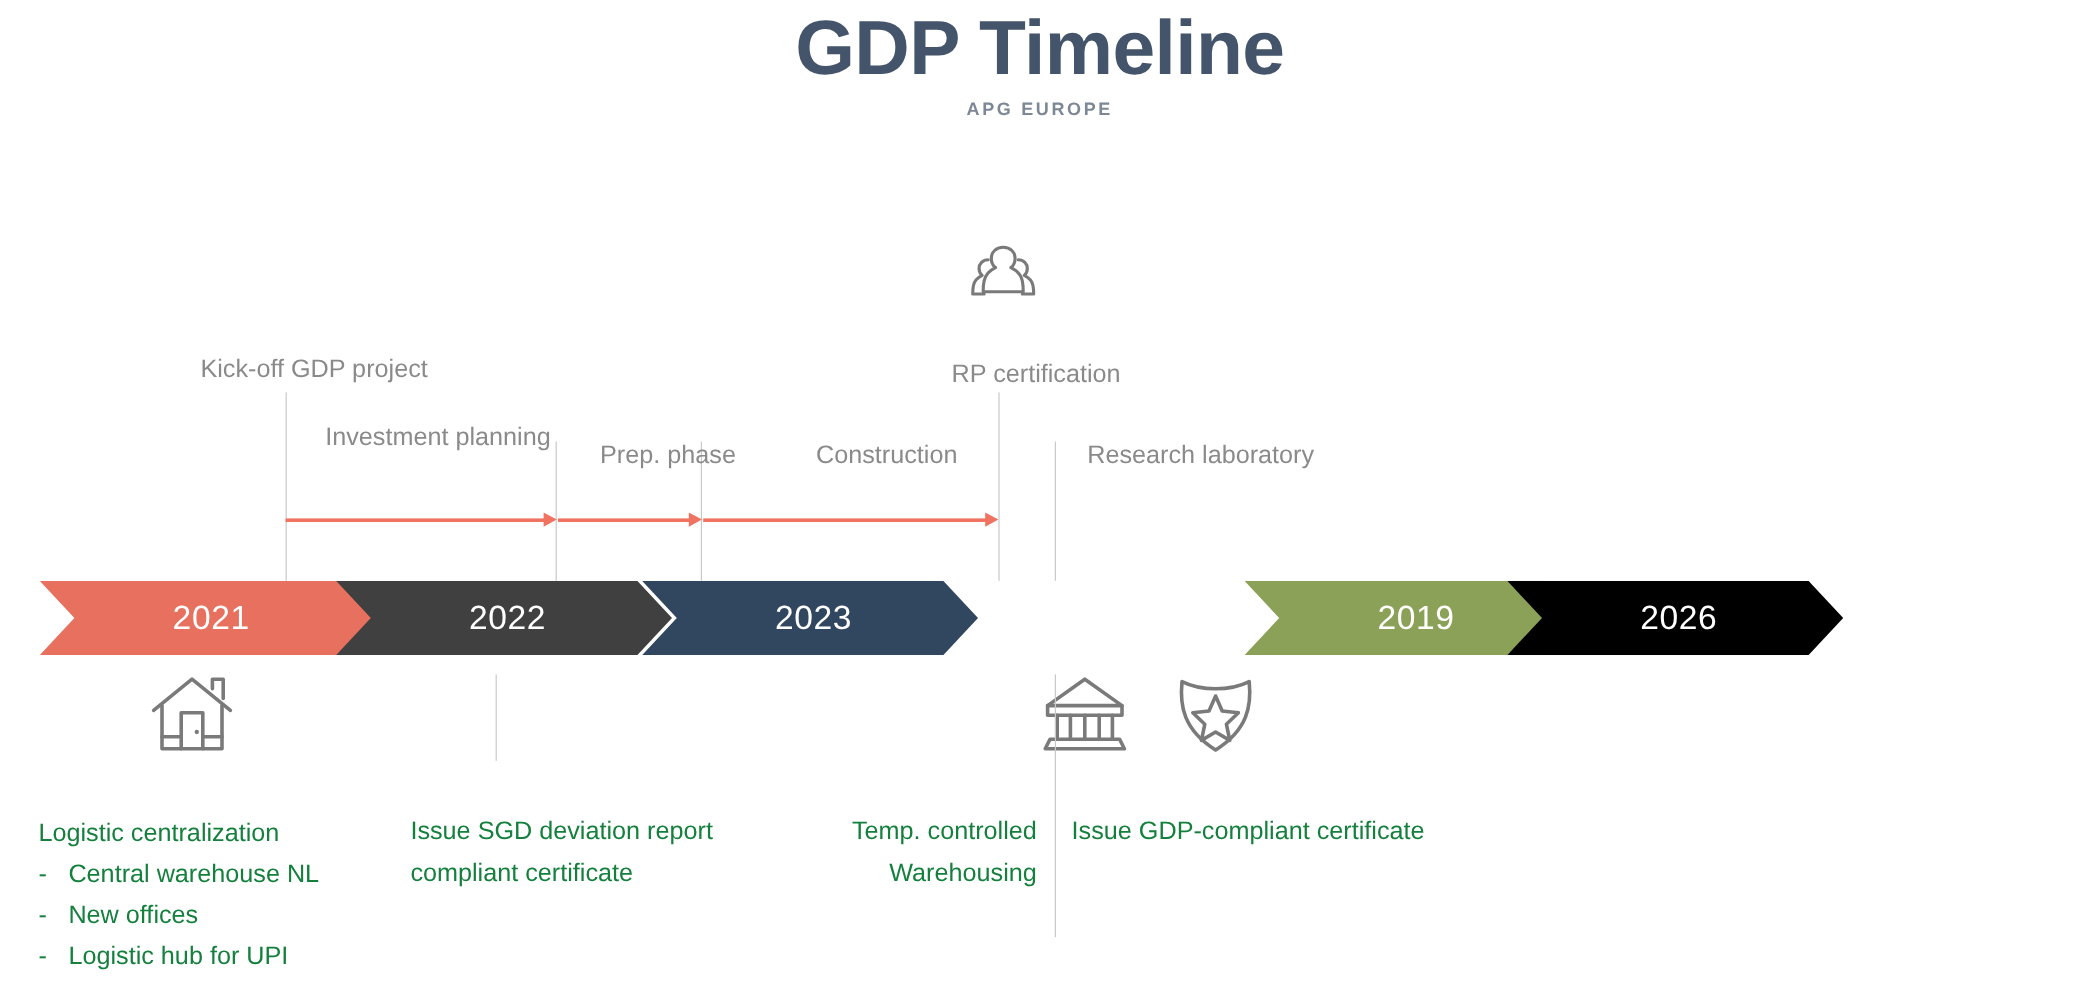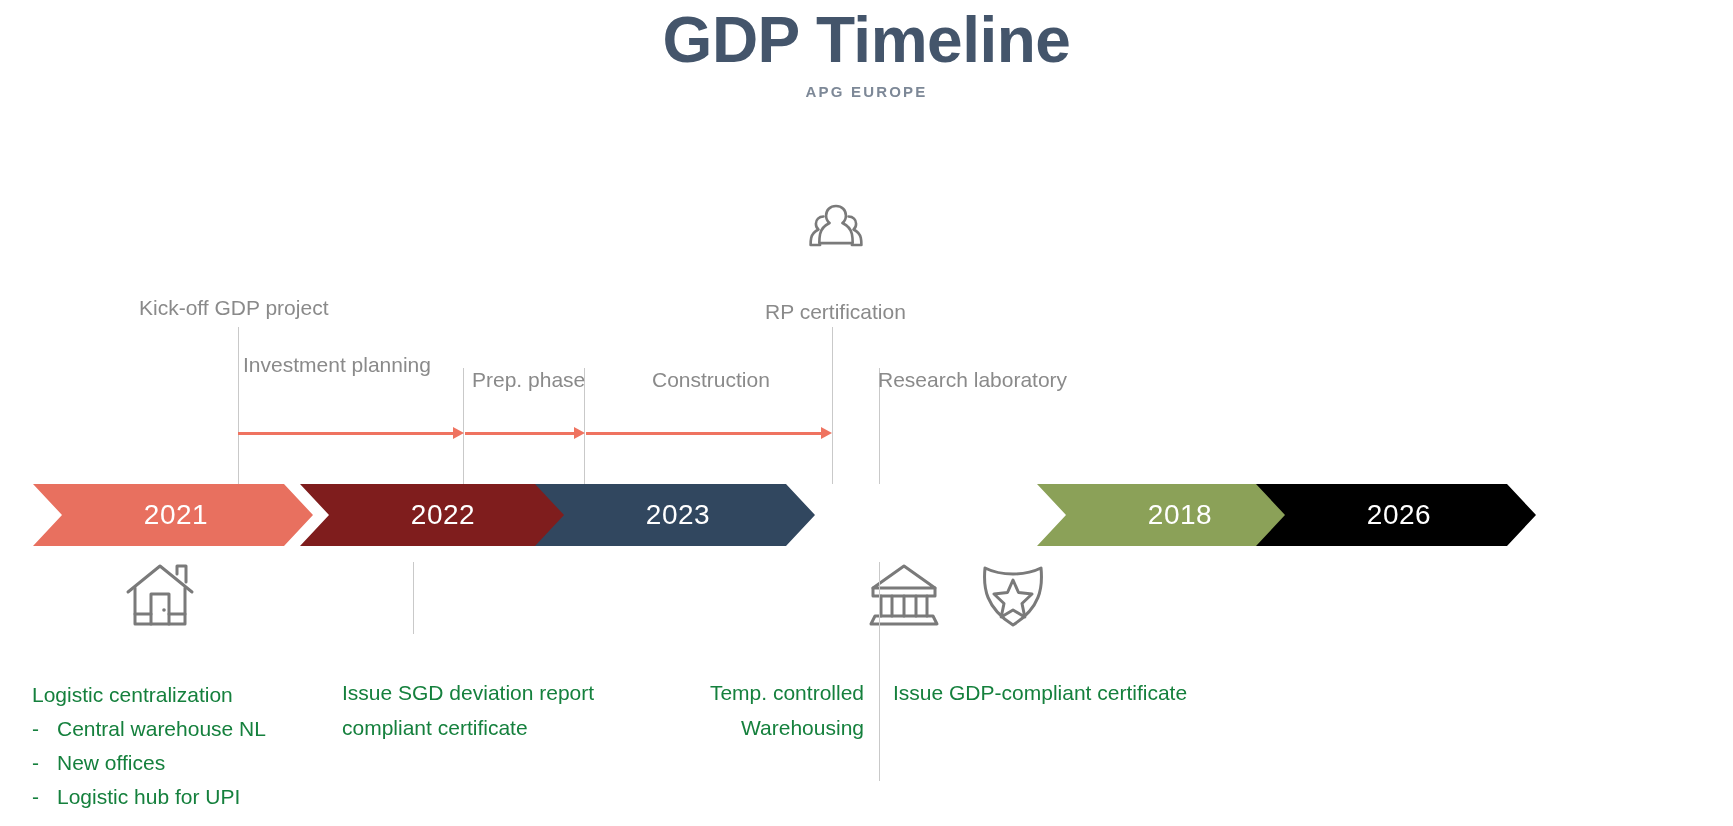--- a/index.html
+++ b/index.html
@@ -39,20 +39,21 @@
     font-weight: bold;
     letter-spacing: -0.5px;
     color: #44556b;
     line-height: 1.05;
   }
 
   
   .abs {
     position: absolute;
     white-space: nowrap;
+    margin-left: 28px;
   }
   .lbl {
     font-size: 21px;
     color: #8a8a8a;
     line-height: 1.32;
   }
   .lbl-blk {
     position: absolute;
     font-size: 21px;
     color: #15803d;
@@ -152,31 +153,31 @@
 
 <div class="arrow-seg" style="left:586px; top:432px; width:236px;"></div>
 <div class="arrow-head" style="left:821px; top:427px;"></div>
 
 <div id="chevron-band">
 
   <div class="chev" style="left:33px; width:280px; background:#e8705f; clip-path: polygon(0 0, 251px 0, 280px 50%, 251px 100%, 0 100%, 29px 50%);">
     <span class="chev-year">2021</span>
   </div>
 
-  <div class="chev" style="left:300px; width:280px; background:#7f1d1d; clip-path: polygon(0 0, 251px 0, 280px 50%, 251px 100%, 0 100%, 29px 50%);">
+  <div class="chev" style="left:280px; width:280px; background:#404040; clip-path: polygon(0 0, 251px 0, 280px 50%, 251px 100%, 0 100%, 29px 50%);">
     <span class="chev-year">2022</span>
   </div>
 
   <div class="chev" style="left:535px; width:280px; background:#31475f; clip-path: polygon(0 0, 251px 0, 280px 50%, 251px 100%, 0 100%, 29px 50%);">
     <span class="chev-year">2023</span>
   </div>
 
 
   <div class="chev" style="left:1037px; width:280px; background:#8ba158; clip-path: polygon(0 0, 251px 0, 280px 50%, 251px 100%, 0 100%, 29px 50%);">
-    <span class="chev-year">2018</span>
+    <span class="chev-year">2019</span>
   </div>
 
   <div class="chev" style="left:1256px; width:280px; background:#000000; clip-path: polygon(0 0, 251px 0, 280px 50%, 251px 100%, 0 100%, 29px 50%);">
     <span class="chev-year">2026</span>
   </div>
 
 </div>
 
 <div class="icon-wrap" style="left:125px; top:562px;">
   <svg width="70" height="66" viewBox="0 0 70 66" fill="none" stroke="#7a7a7a" stroke-width="3" stroke-linecap="round" stroke-linejoin="round">

